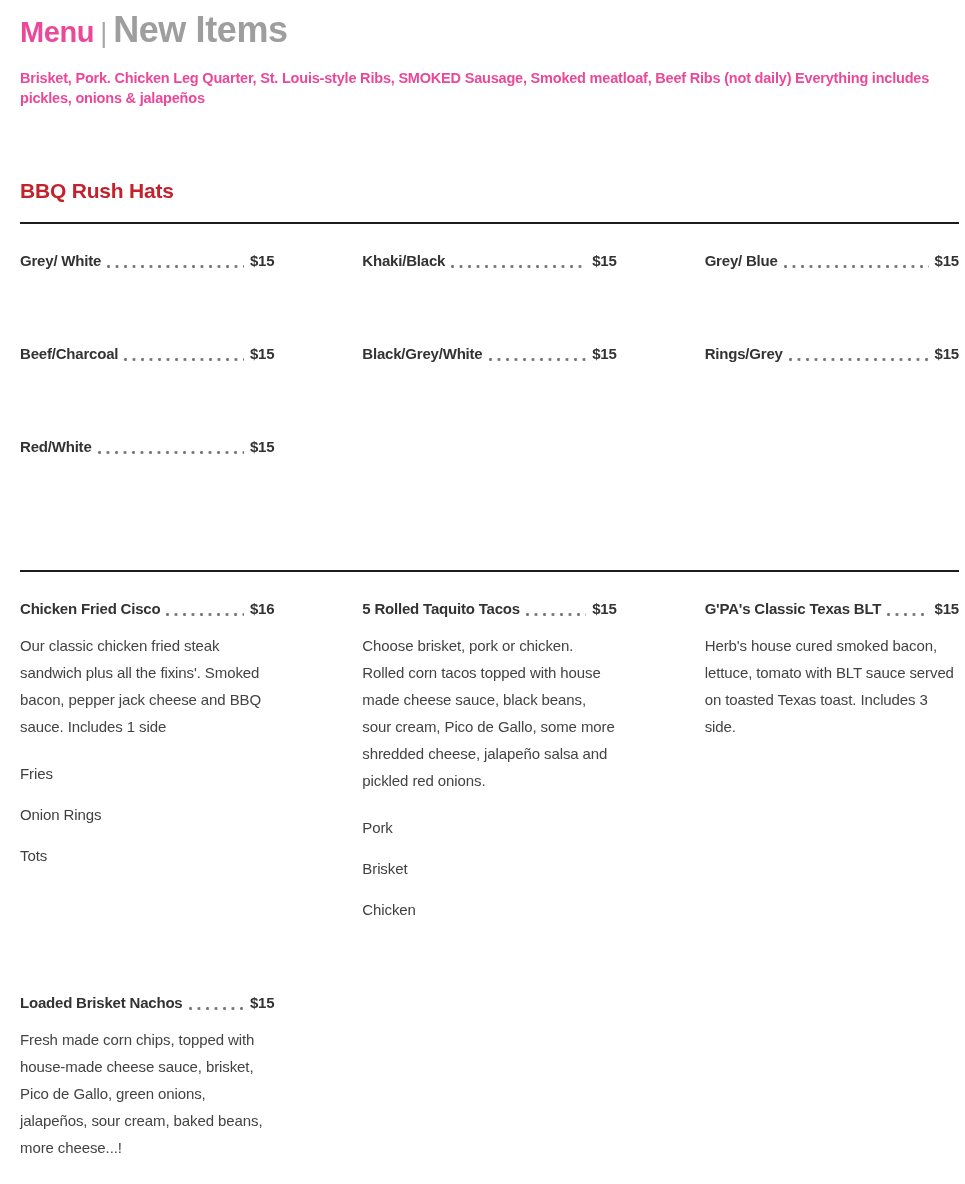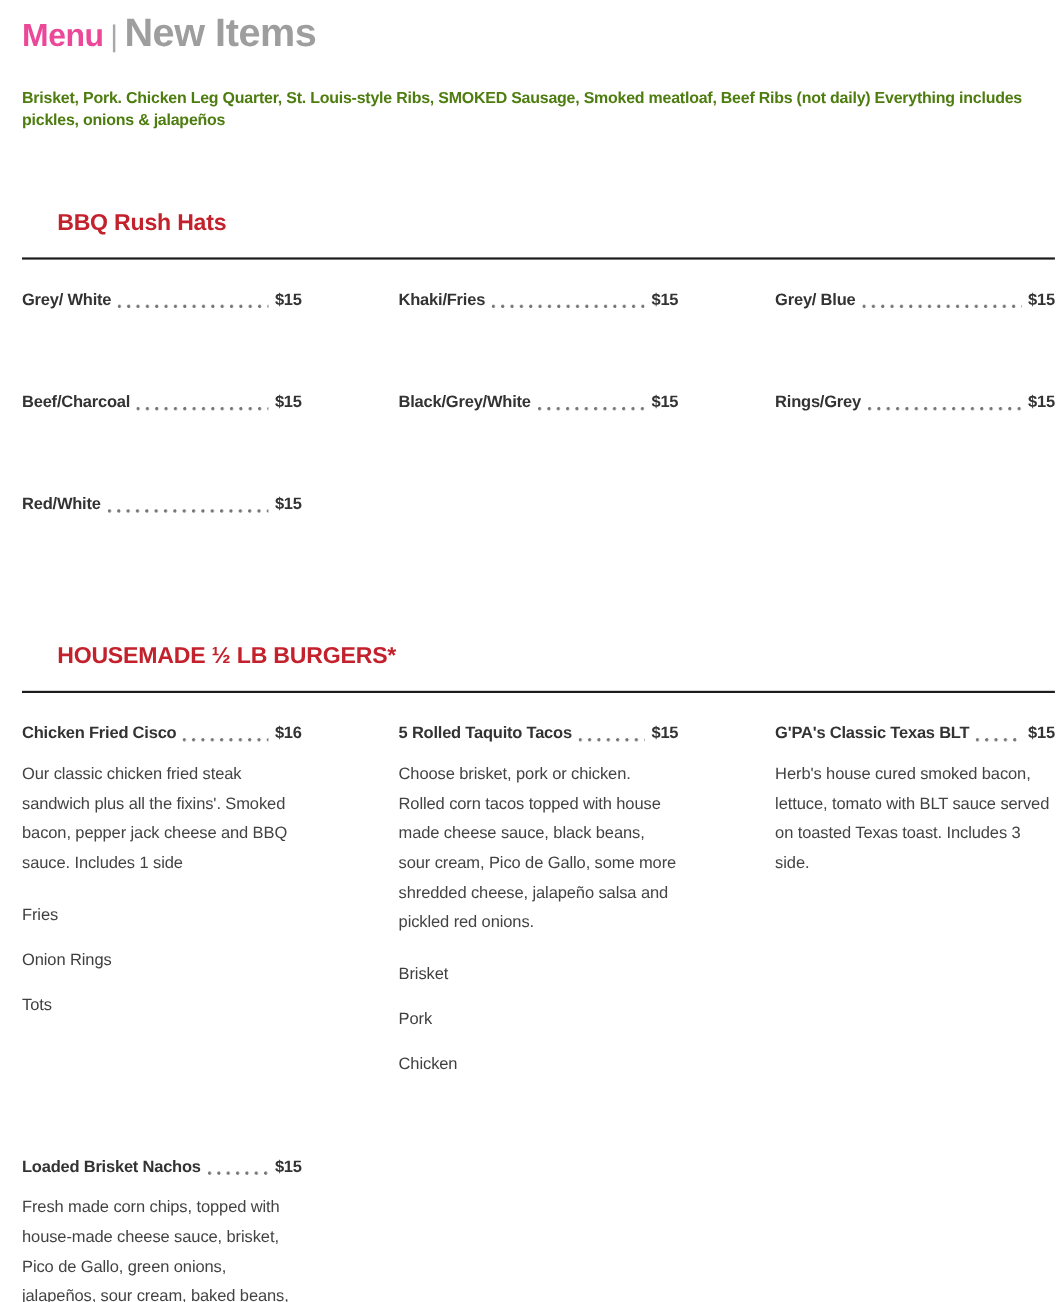--- a/index.html
+++ b/index.html
@@ -32,38 +32,37 @@
     margin: 0 6px;
   }
   .page-subtitle {
     display: inline;
     font-size: 36px;
     font-weight: 700;
     letter-spacing: -0.4px;
     color: #9e9e9e;
   }
   .menu-description {
-    margin-top: 24px;
+    margin-top: 13px;
     font-size: 14.5px;
     line-height: 20px;
     font-weight: 700;
     letter-spacing: -0.2px;
-    color: #4d7c0f;
+    color: #ec4899;
   }
 
   
   .menu-section { margin-top: 68px; }
   .menu-section.second { margin-top: 112px; }
   .section-title {
     font-size: 21px;
     font-weight: 700;
     letter-spacing: -0.2px;
     color: #c3222d;
     line-height: 30px;
-    margin-left: 32px;
   }
   .section-rule {
     border: none;
     border-top: 2px solid #1d1d1d;
     margin-top: 16px;
   }
   .items-grid {
     margin-top: 26px;
     display: grid;
     grid-template-columns: 1fr 1fr 1fr;
@@ -131,21 +130,21 @@
       <div class="menu-item">
         <div class="item-line">
           <span class="item-name">Grey/ White</span>
           <span class="leader"></span>
           <span class="item-price">$15</span>
         </div>
       </div>
 
       <div class="menu-item">
         <div class="item-line">
-          <span class="item-name">Khaki/Fries</span>
+          <span class="item-name">Khaki/Black</span>
           <span class="leader"></span>
           <span class="item-price">$15</span>
         </div>
       </div>
 
       <div class="menu-item">
         <div class="item-line">
           <span class="item-name">Grey/ Blue</span>
           <span class="leader"></span>
           <span class="item-price">$15</span>
@@ -181,21 +180,20 @@
           <span class="item-name">Red/White</span>
           <span class="leader"></span>
           <span class="item-price">$15</span>
         </div>
       </div>
 
     </div>
   </div>
 
   <div class="menu-section second">
-    <h2 class="section-title">HOUSEMADE ½ LB BURGERS*</h2>
     <hr class="section-rule">
     <div class="items-grid burgers">
 
       <div class="menu-item">
         <div class="item-line">
           <span class="item-name">Chicken Fried Cisco</span>
           <span class="leader"></span>
           <span class="item-price">$16</span>
         </div>
         <p class="item-desc">Our classic chicken fried steak sandwich plus all the fixins'. Smoked bacon, pepper jack cheese and BBQ sauce. Includes 1 side</p>
@@ -204,22 +202,22 @@
         <div class="item-option">Tots</div>
       </div>
 
       <div class="menu-item">
         <div class="item-line">
           <span class="item-name">5 Rolled Taquito Tacos</span>
           <span class="leader"></span>
           <span class="item-price">$15</span>
         </div>
         <p class="item-desc">Choose brisket, pork or chicken. Rolled corn tacos topped with house made cheese sauce, black beans, sour cream, Pico de Gallo, some more shredded cheese, jalapeño salsa and pickled red onions.</p>
+        <div class="item-option">Pork</div>
         <div class="item-option">Brisket</div>
-        <div class="item-option">Pork</div>
         <div class="item-option">Chicken</div>
       </div>
 
       <div class="menu-item">
         <div class="item-line">
           <span class="item-name">G'PA's Classic Texas BLT</span>
           <span class="leader"></span>
           <span class="item-price">$15</span>
         </div>
         <p class="item-desc">Herb's house cured smoked bacon, lettuce, tomato with BLT sauce served on toasted Texas toast. Includes 3 side.</p>

